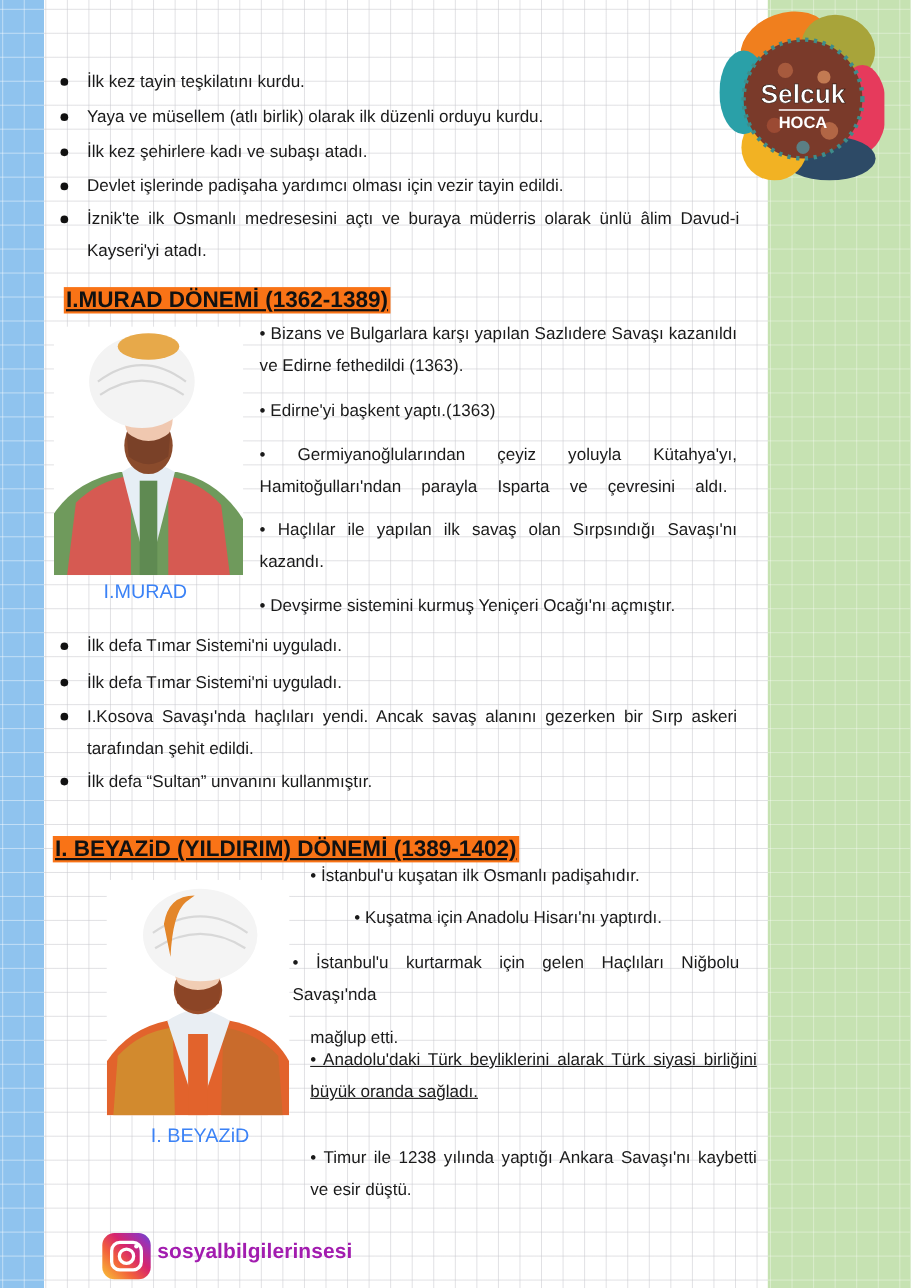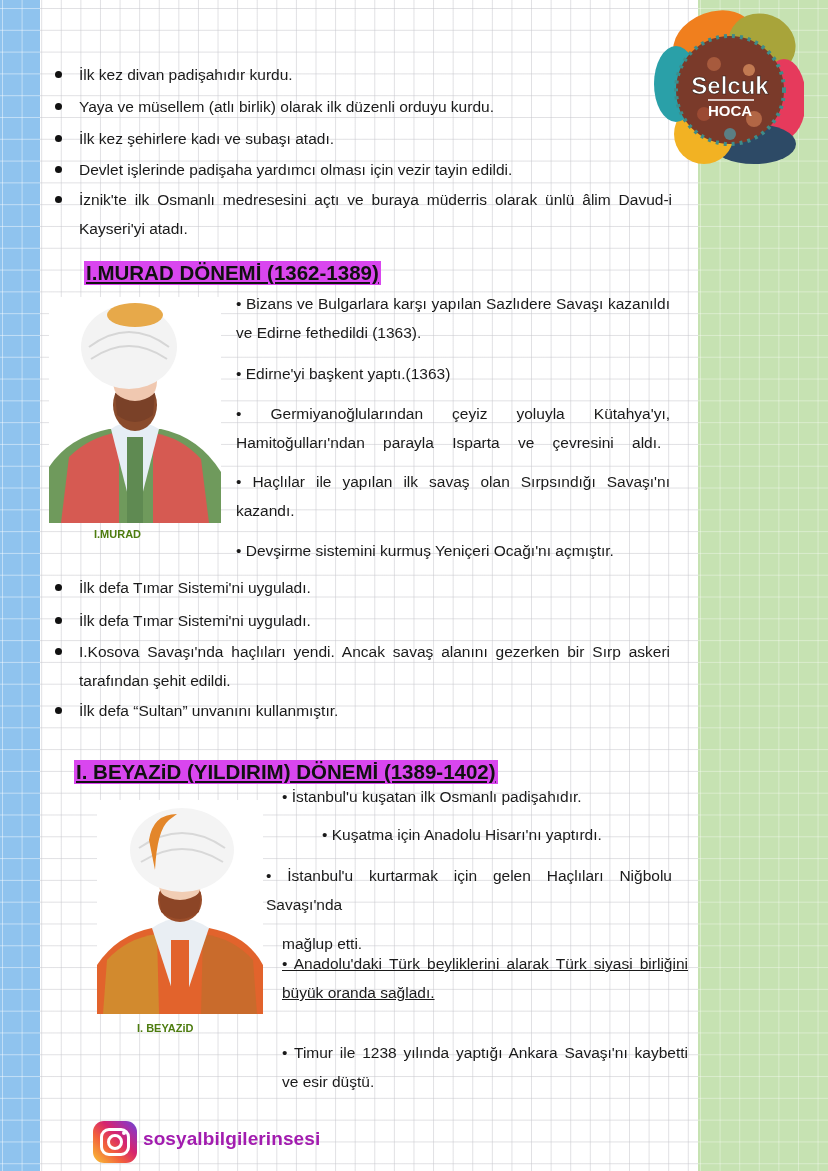--- a/index.html
+++ b/index.html
@@ -44,36 +44,35 @@
     .bullet-row { position: absolute; left: 52px; width: 620px; font-size: 15.5px; line-height: 29px; }
     .bullet-row .dot {
       position: absolute; left: 3px; top: 11px; width: 7px; height: 7px;
       background: #111; border-radius: 50%;
     }
     .bullet-row .btext { margin-left: 27px; display: block; text-align: justify; text-align-last: left; }
 
     .heading {
       position: absolute; font-weight: bold; font-size: 20.5px; line-height: 24px;
       text-decoration: underline; text-decoration-thickness: 2px; text-underline-offset: 2px;
-      background: #d946ef; padding: 0 2px; color: #111;
+      background: #f97316; padding: 0 2px; color: #111;
       white-space: nowrap;
-      margin-left: 26px;
     }
 
     .para {
       position: absolute; font-size: 15.5px; line-height: 29px;
       text-align: justify; text-align-last: left;
     }
 
     .portrait {
       position: absolute; overflow: hidden; background: #fff;
     }
     .portrait svg { width: 100%; height: 100%; display: block; }
     .caption {
-      position: absolute; color: #4d7c0f; font-weight: bold; font-size: 11px;
+      position: absolute; color: #3b82f6; font-weight: normal; font-size: 18px;
       white-space: nowrap;
     }
 
     .insta {
       position: absolute; left: 93px; top: 1121px; width: 44px; height: 42px;
       border-radius: 11px;
       background: linear-gradient(45deg, #f9c535 0%, #f2603c 35%, #d6246e 60%, #9a33b5 85%, #5c4ed4 100%);
     }
     .insta .ring {
       position: absolute; left: 7px; top: 7px; width: 30px; height: 28px;
@@ -115,21 +114,21 @@
     <circle cx="76" cy="130" r="6" fill="#5b7f84"></circle>
     <text x="76" y="90" text-anchor="middle" font-family="Liberation Sans, sans-serif" font-weight="bold" font-size="24" fill="#ffffff" stroke="#2c1b14" stroke-width="0.6">Selcuk</text>
     <line x1="54" y1="96" x2="100" y2="96" stroke="#fff" stroke-width="1.5"></line>
     <text x="76" y="112" text-anchor="middle" font-family="Liberation Sans, sans-serif" font-weight="bold" font-size="15" fill="#ffffff">HOCA</text>
   </svg>
 </div>
 
 <div>
   <div class="bullet-row" style="top:60px;">
     <span class="dot"></span>
-    <span class="btext">İlk kez divan padişahıdır kurdu.</span>
+    <span class="btext">İlk kez tayin teşkilatını kurdu.</span>
   </div>
   <div class="bullet-row" style="top:92px;">
     <span class="dot"></span>
     <span class="btext">Yaya ve müsellem (atlı birlik) olarak ilk düzenli orduyu kurdu.</span>
   </div>
   <div class="bullet-row" style="top:124px;">
     <span class="dot"></span>
     <span class="btext">İlk kez şehirlere kadı ve subaşı atadı.</span>
   </div>
   <div class="bullet-row" style="top:155px;">

